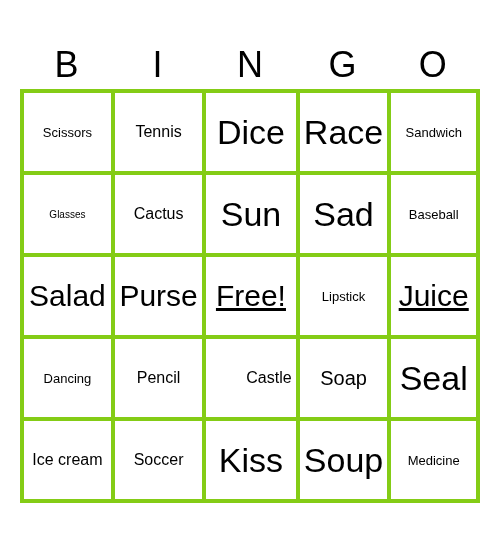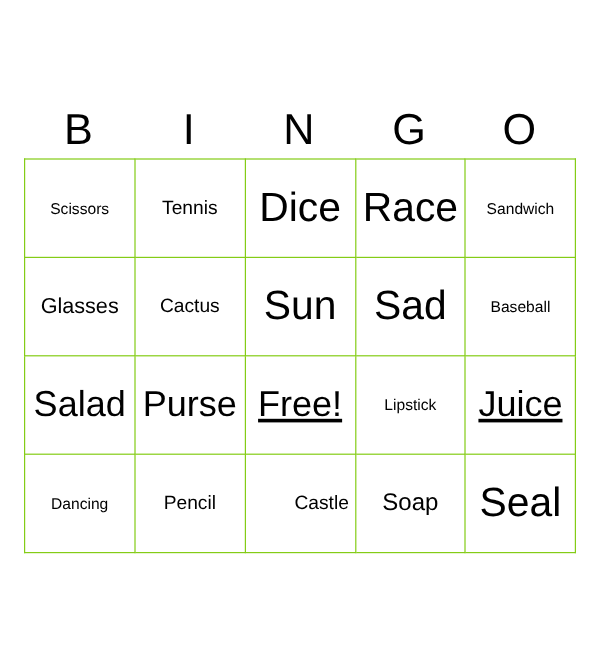--- a/index.html
+++ b/index.html
@@ -17,21 +17,21 @@
       align-items: center;
       font-family: Arial, sans-serif;
     }
 
     .bingo-card {
       width: 460px;
       border-collapse: collapse;
     }
 
     .bingo-card th, .bingo-card td {
-      border: 1px solid #84cc16;
+      border: 4px solid #84cc16;
       text-align: center;
       vertical-align: middle;
     }
 
     .bingo-header th {
       width: 92px;
       height: 50px;
       font-size: 36px;
       font-weight: normal;
       border: none;
@@ -59,34 +59,41 @@
   </thead>
   <tbody id="bingo-body">
   <tr>
         <td style="font-size: 13px;">Scissors</td>
         <td style="font-size: 16px;">Tennis</td>
         <td style="font-size: 34px;">Dice</td>
         <td style="font-size: 34px;">Race</td>
         <td style="font-size: 13px;">Sandwich</td>
       </tr>
       <tr>
-        <td style="font-size: 18px;">Glasses</td>
+        <td style="font-size: 10px;">Glasses</td>
         <td style="font-size: 16px;">Cactus</td>
         <td style="font-size: 34px; margin-left: 40px;">Sun</td>
         <td style="font-size: 34px;">Sad</td>
         <td style="font-size: 13px;">Baseball</td>
       </tr>
       <tr>
         <td style="font-size: 30px;">Salad</td>
         <td style="font-size: 30px;">Purse</td>
         <td style="font-size: 30px; text-decoration: underline;">Free!</td>
         <td style="font-size: 13px;">Lipstick</td>
         <td style="font-size: 30px; text-decoration: underline;">Juice</td>
       </tr>
       <tr>
         <td style="font-size: 13px;">Dancing</td>
         <td style="font-size: 16px;">Pencil</td>
         <td style="font-size: 16px; padding-left: 40px;">Castle</td>
         <td style="font-size: 20px; text-align: center;">Soap</td>
         <td style="font-size: 34px;">Seal</td>
       </tr>
+      <tr>
+        <td style="font-size: 16px;">Ice cream</td>
+        <td style="font-size: 16px;">Soccer</td>
+        <td style="font-size: 34px;">Kiss</td>
+        <td style="font-size: 34px;">Soup</td>
+        <td style="font-size: 13px;">Medicine</td>
+      </tr>
     </tbody>
 </table>
 
 </body></html>

